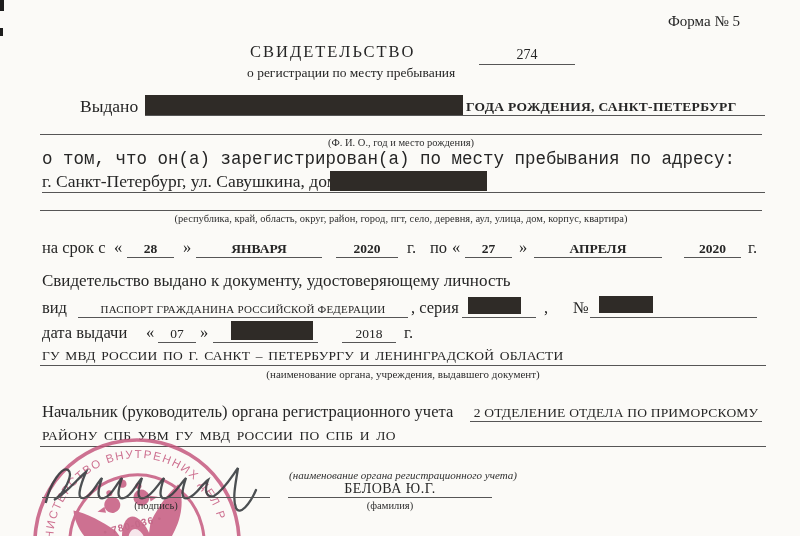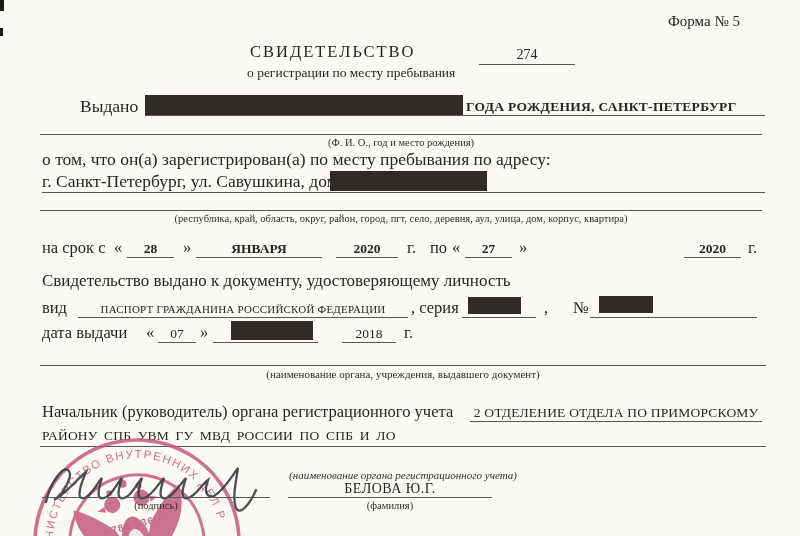--- a/index.html
+++ b/index.html
@@ -40,38 +40,39 @@
   <div class="fill reg" style="left:479px;top:44px;width:96px;height:21px;font-size:14px;">274</div>
   <div class="t" style="left:247px;top:65px;font-size:13.5px;">о регистрации по месту пребывания</div>
 
   <div class="t body-txt" style="left:80px;top:96px;">Выдано</div>
   <div class="line" style="left:145px;top:115px;width:620px;"></div>
   <div class="bar" style="left:145px;top:95px;width:318px;height:20px;"></div>
   <div class="t" style="left:466px;top:99px;font-size:13.5px;font-weight:700;letter-spacing:.3px;">ГОДА РОЖДЕНИЯ, САНКТ-ПЕТЕРБУРГ</div>
   <div class="line" style="left:40px;top:134px;width:722px;"></div>
   <div class="cap" style="left:40px;top:137px;width:722px;">(Ф. И. О., год и место рождения)</div>
 
-  <div class="t body-txt" style="left:42px;top:149px;">о том, что он(а) зарегистрирован(а) по месту пребывания по адресу:</div>
+  <div class="t body-txt" style="left:42px;top:149px;font-family:Liberation Mono, monospace;">о том, что он(а) зарегистрирован(а) по месту пребывания по адресу:</div>
   <div class="t body-txt" style="left:42px;top:171px;">г. Санкт-Петербург, ул. Савушкина, дом</div>
   <div class="line" style="left:42px;top:192px;width:723px;"></div>
   <div class="bar" style="left:330px;top:171px;width:157px;height:20px;"></div>
   <div class="line" style="left:40px;top:210px;width:722px;"></div>
   <div class="cap" style="left:40px;top:213px;width:722px;">(республика, край, область, округ, район, город, пгт, село, деревня, аул, улица, дом, корпус, квартира)</div>
 
   <div class="t mid-txt" style="left:42px;top:239px;text-align:right;">на срок с</div>
   <div class="t mid-txt" style="left:114px;top:239px;">«</div>
   <div class="fill" style="left:127px;top:238px;width:47px;height:20px;">28</div>
   <div class="t mid-txt" style="left:183px;top:239px;">»</div>
   <div class="fill" style="left:196px;top:238px;width:126px;height:20px;">ЯНВАРЯ</div>
   <div class="fill" style="left:336px;top:238px;width:62px;height:20px;">2020</div>
   <div class="t mid-txt" style="left:407px;top:239px;">г.</div>
   <div class="t mid-txt" style="left:430px;top:239px;">по</div>
   <div class="t mid-txt" style="left:452px;top:239px;">«</div>
   <div class="fill" style="left:465px;top:238px;width:47px;height:20px;">27</div>
   <div class="t mid-txt" style="left:519px;top:239px;">»</div>
+  <div class="fill" style="left:534px;top:238px;width:128px;height:20px;">АПРЕЛЯ</div>
   <div class="fill" style="left:684px;top:238px;width:57px;height:20px;">2020</div>
   <div class="t mid-txt" style="left:748px;top:239px;">г.</div>
 
   <div class="t" style="left:42px;top:271px;font-size:17px;">Свидетельство выдано к документу, удостоверяющему личность</div>
 
   <div class="t mid-txt" style="left:42px;top:299px;">вид</div>
   <div class="fill reg caps13" style="left:78px;top:298px;width:330px;height:20px;">ПАСПОРТ ГРАЖДАНИНА РОССИЙСКОЙ ФЕДЕРАЦИИ</div>
   <div class="t mid-txt" style="left:411px;top:299px;">, серия</div>
   <div class="fill" style="left:462px;top:298px;width:74px;height:20px;"></div>
   <div class="bar" style="left:468px;top:297px;width:53px;height:17px;"></div>
@@ -82,20 +83,21 @@
 
   <div class="t mid-txt" style="left:42px;top:324px;">дата выдачи</div>
   <div class="t mid-txt" style="left:146px;top:324px;">«</div>
   <div class="fill reg" style="left:158px;top:323px;width:38px;height:20px;">07</div>
   <div class="t mid-txt" style="left:200px;top:324px;">»</div>
   <div class="fill" style="left:213px;top:323px;width:105px;height:20px;"></div>
   <div class="bar" style="left:231px;top:321px;width:82px;height:19px;"></div>
   <div class="fill reg" style="left:342px;top:323px;width:54px;height:20px;">2018</div>
   <div class="t mid-txt" style="left:404px;top:324px;">г.</div>
 
+  <div class="t caps135" style="left:42px;top:348px;word-spacing:2px;">ГУ  МВД  РОССИИ  ПО  Г. САНКТ – ПЕТЕРБУРГУ  И  ЛЕНИНГРАДСКОЙ  ОБЛАСТИ</div>
   <div class="line" style="left:40px;top:365px;width:726px;"></div>
   <div class="cap" style="left:40px;top:368px;width:726px;font-size:11px;">(наименование органа, учреждения, выдавшего документ)</div>
 
   <div class="t" style="left:42px;top:403px;font-size:16.5px;">Начальник (руководитель) органа регистрационного учета</div>
   <div class="fill reg caps135" style="left:470px;top:402px;width:292px;height:20px;">2 ОТДЕЛЕНИЕ ОТДЕЛА  ПО ПРИМОРСКОМУ</div>
   <div class="t caps135" style="left:42px;top:428px;word-spacing:3px;">РАЙОНУ СПБ УВМ  ГУ  МВД РОССИИ  ПО СПБ  И  ЛО</div>
   <div class="line" style="left:40px;top:446px;width:726px;"></div>
   <div class="cap" style="left:40px;top:469px;width:726px;font-size:11px;font-style:italic;">(наименование органа регистрационного учета)</div>
 
   <svg style="left:15px;top:430px;" width="250" height="140" viewBox="0 0 250 140">

